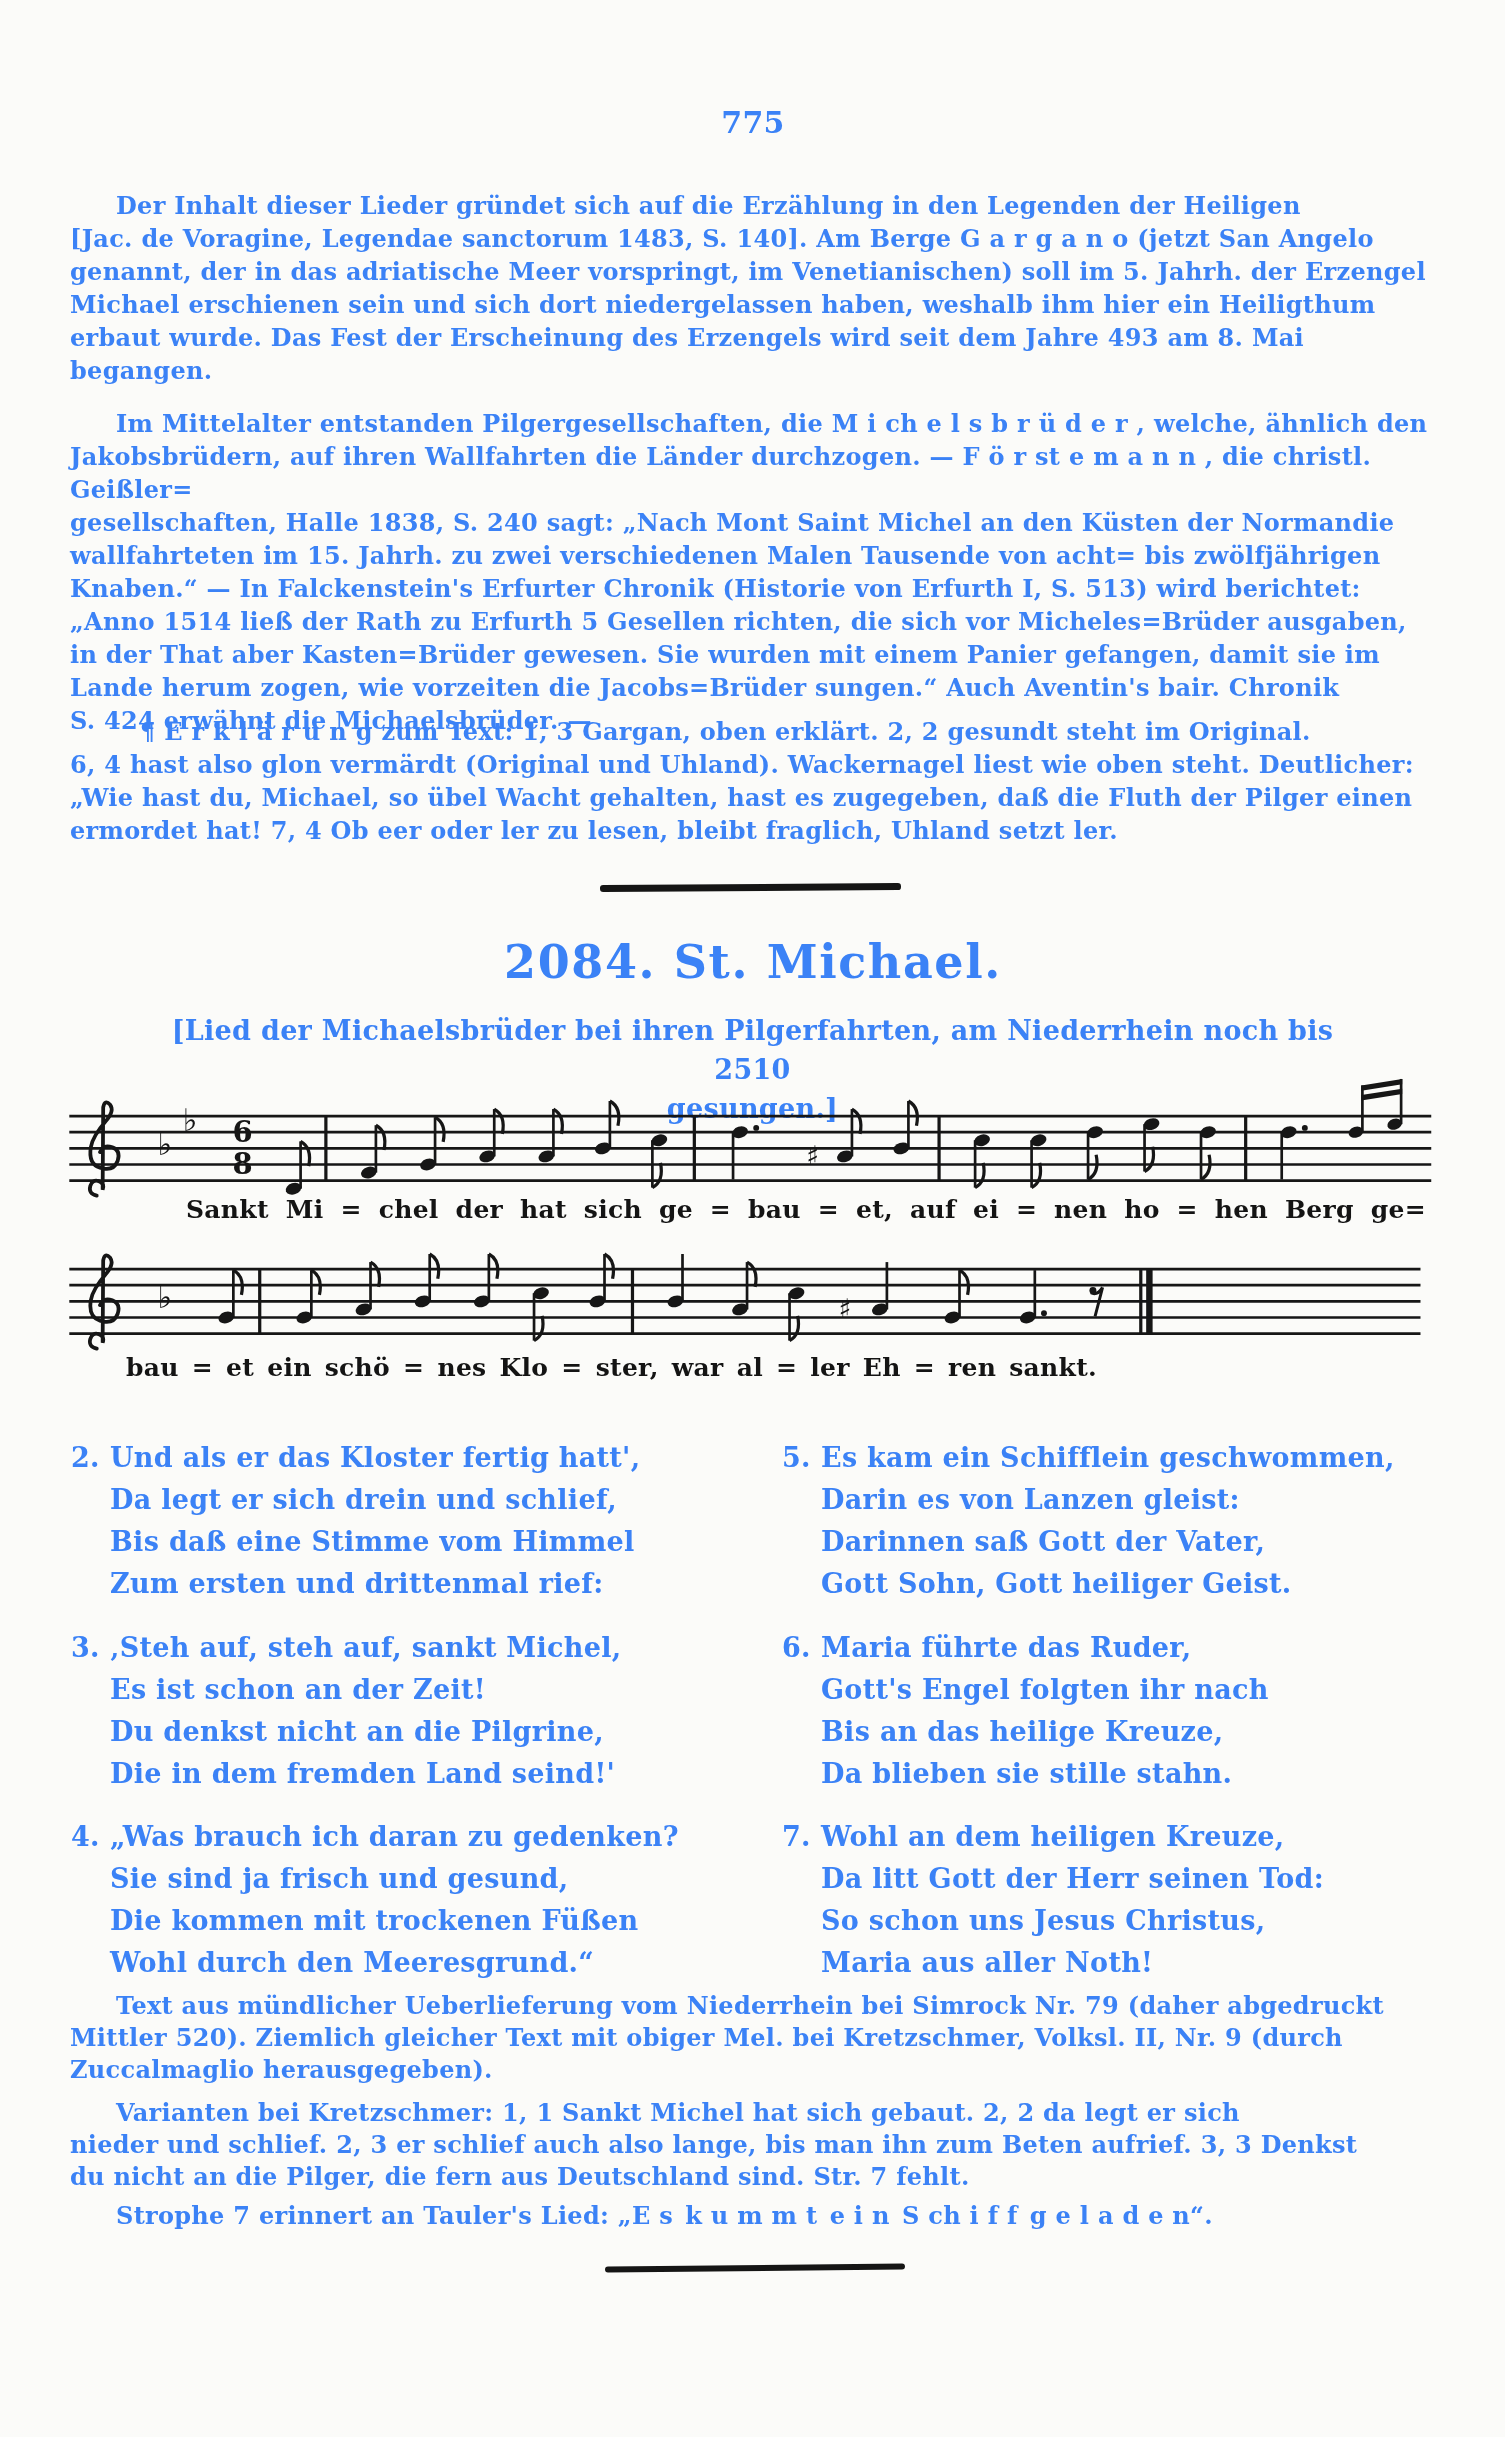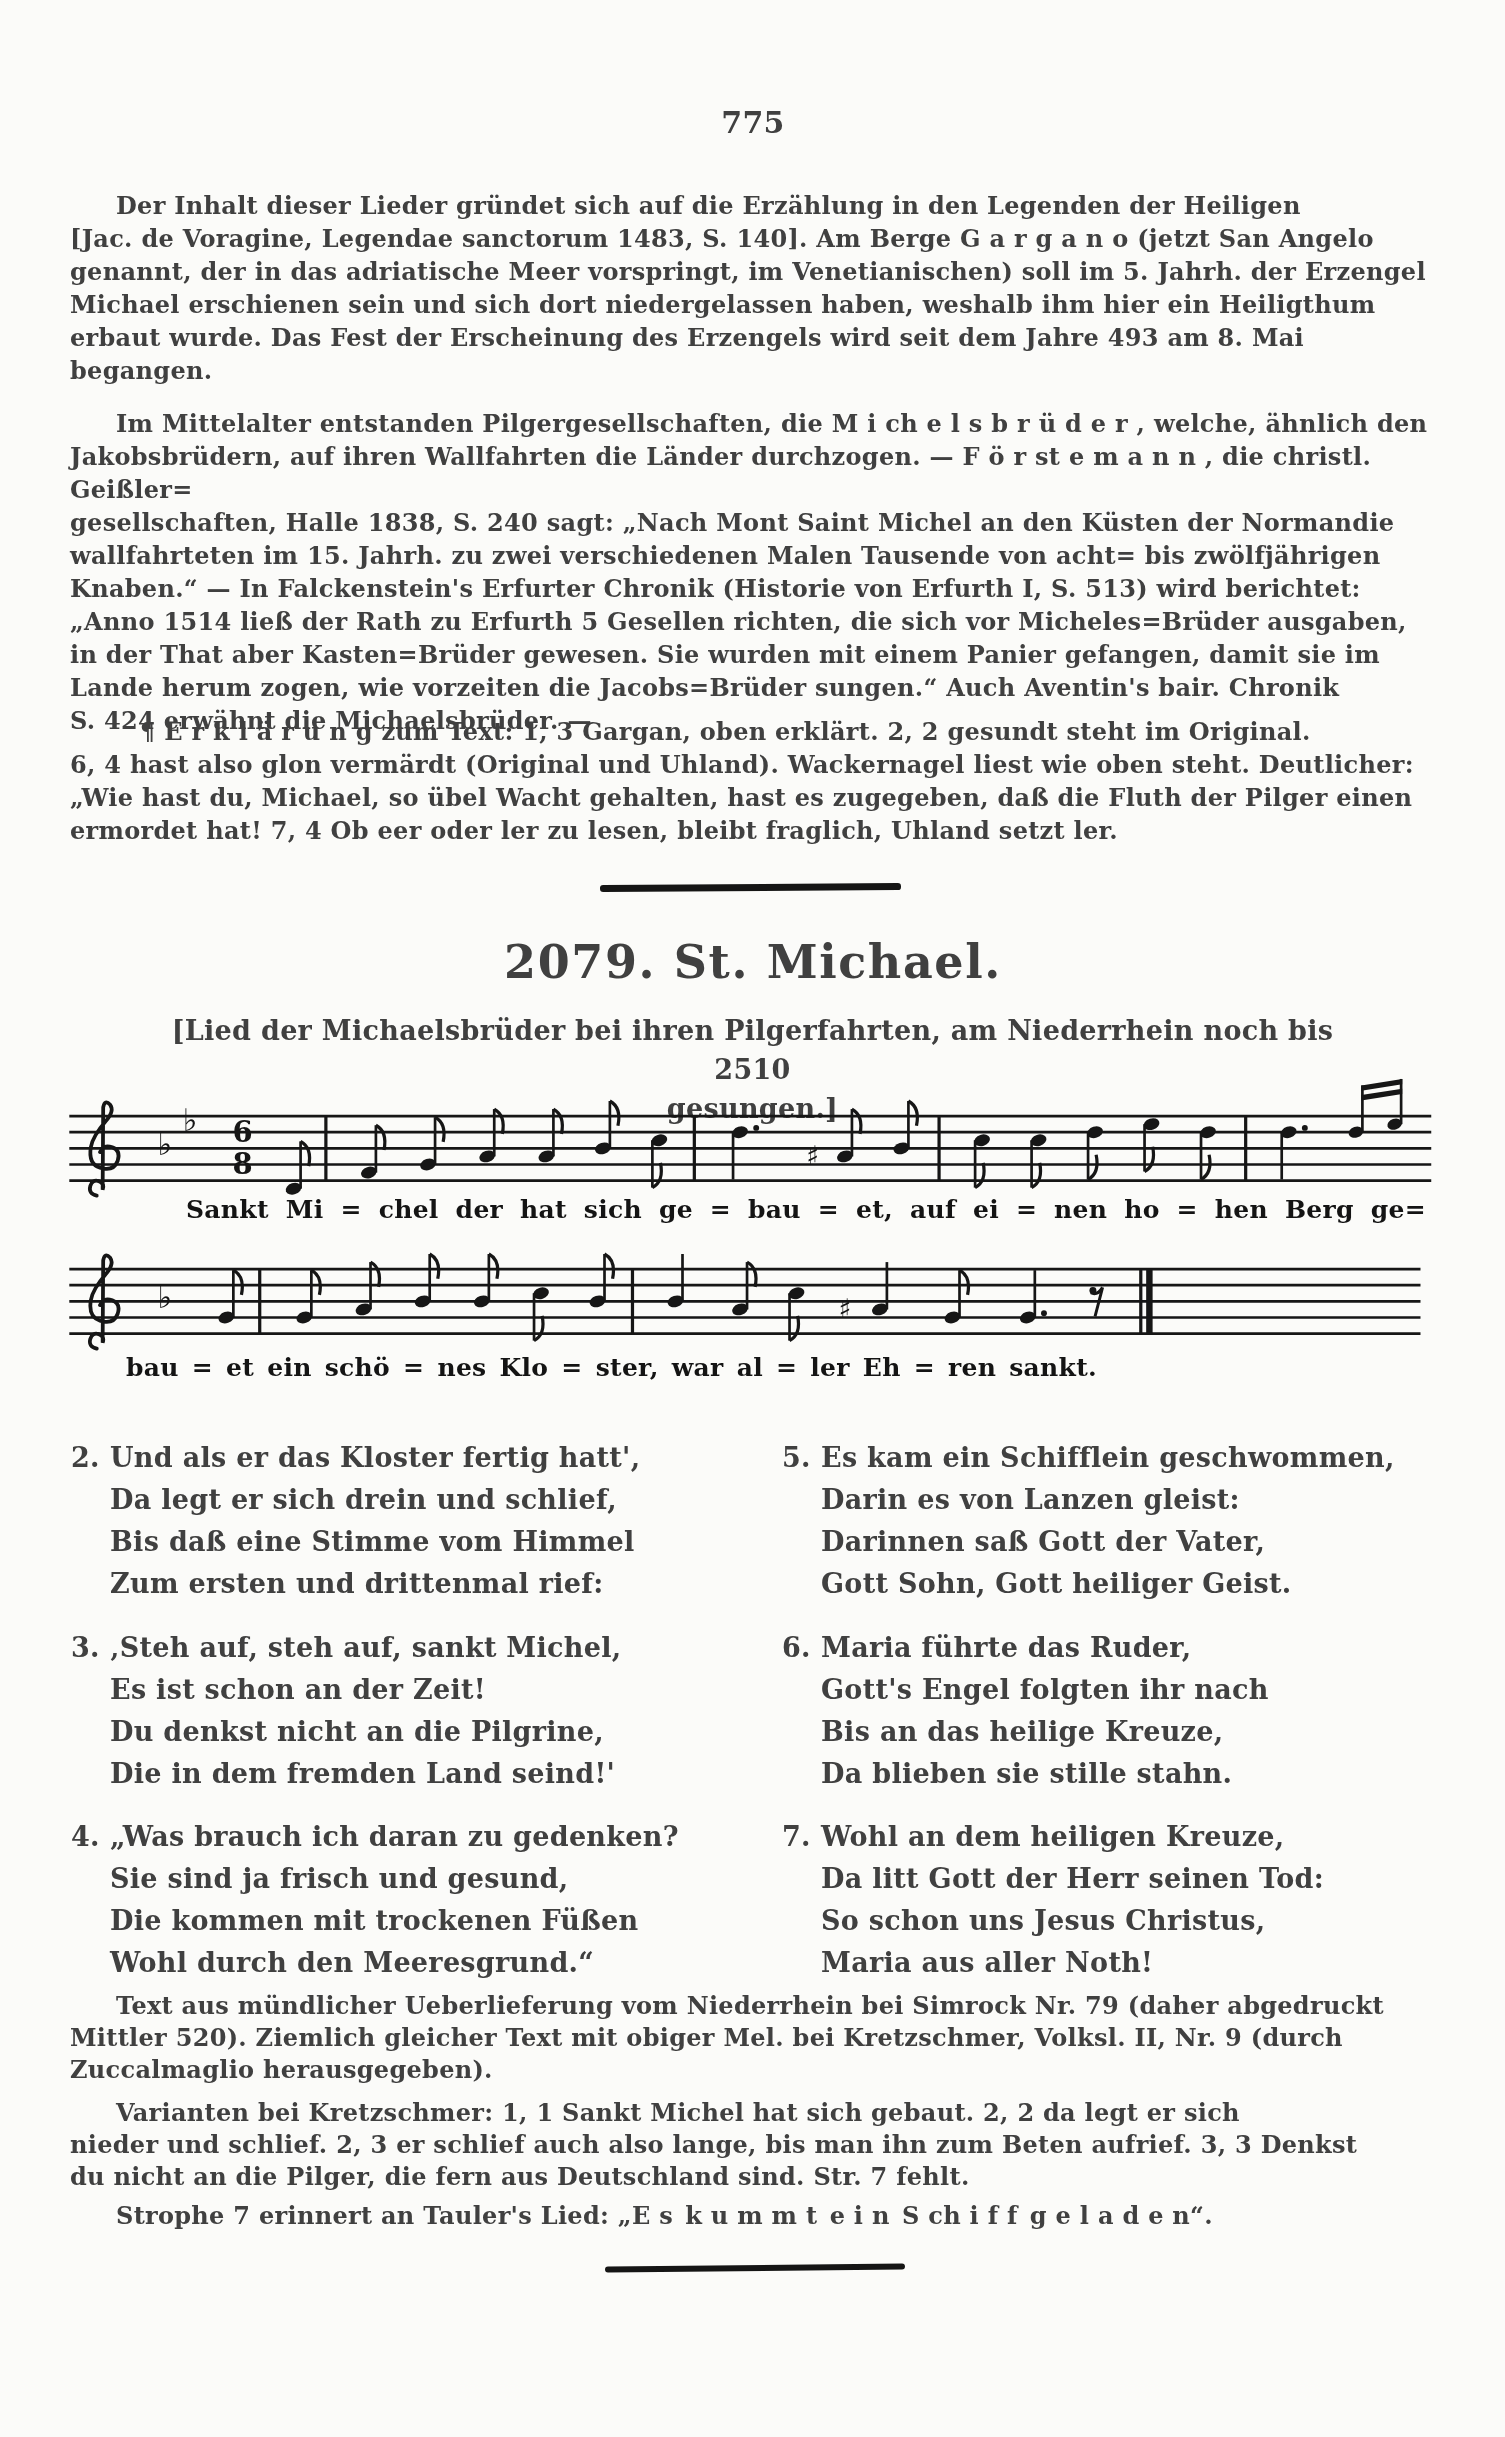--- a/index.html
+++ b/index.html
@@ -1,19 +1,19 @@
 <!DOCTYPE html>
 <html style="font-size:8.6px"><head>
 <meta charset="utf-8">
 <style>
   html,body{margin:0;padding:0;}
   body{width:1506px;height:2438px;position:relative;background:#fbfbf9;overflow:hidden;
        font-family:"DejaVu Serif",serif;color:#141414;}
   .abs{position:absolute;}
-  .ftext{font-family:"DejaVu Serif",serif;font-weight:700;color:#404040;letter-spacing:0.3px;}
+  .ftext{font-family:"DejaVu Serif",serif;font-weight:700;color:#3b82f6;letter-spacing:0.3px;}
   .para{white-space:pre-line;font-size:24px;line-height:33px;text-align:left;}
   .indent{text-indent:46px;}
   .indent-lg{text-indent:70px;}
   .pagenum{font-size:30px;font-weight:700;text-align:center;width:100%;}
   .rule{background:#151515;border-radius:3.2px;}
   .title{font-size:46px;font-weight:700;text-align:center;width:100%;letter-spacing:1.6px;}
   .subtitle{font-size:27px;line-height:39px;font-weight:700;text-align:center;white-space:pre-line;}
   svg.staff{position:absolute;left:65px;width:1377px;height:148px;}
   .lyric{position:absolute;font-size:25px;font-weight:700;color:#141414;
          font-family:"DejaVu Serif",serif;text-align:justify;text-align-last:justify;letter-spacing:0.3px;}
@@ -45,21 +45,21 @@
 Lande herum zogen, wie vorzeiten die Jacobs=Brüder sungen.“ Auch Aventin's bair. Chronik
 S. 424 erwähnt die Michaelsbrüder. —</div>
 
 <div class="abs para ftext indent-lg" style="top:715px;left:70px;width:1369px;">¶ E r k l ä r u n g zum Text: 1, 3 Gargan, oben erklärt. 2, 2 gesundt steht im Original.
 6, 4 hast also glon vermärdt (Original und Uhland). Wackernagel liest wie oben steht. Deutlicher:
 „Wie hast du, Michael, so übel Wacht gehalten, hast es zugegeben, daß die Fluth der Pilger einen
 ermordet hat! 7, 4 Ob eer oder ler zu lesen, bleibt fraglich, Uhland setzt ler.</div>
 
 <div class="abs rule" style="top:884px;left:600px;width:301px;height:6.5px;transform:rotate(-0.35deg);"></div>
 
-<div class="abs title ftext" style="top:935px;left:0;">2079. St. Michael.</div>
+<div class="abs title ftext" style="top:935px;left:0;">2084. St. Michael.</div>
 
 <div class="abs subtitle ftext" style="top:1011px;left:134px;width:1237px;">[Lied der Michaelsbrüder bei ihren Pilgerfahrten, am Niederrhein noch bis 2510
 gesungen.]</div>
 
 <svg class="staff" style="top:1073px;" viewBox="0 -45 2560 275">
     <line x1="8" y1="35" x2="2540" y2="35" stroke="#161616" stroke-width="5"></line>
     <line x1="8" y1="65" x2="2540" y2="65" stroke="#161616" stroke-width="5"></line>
     <line x1="8" y1="95" x2="2540" y2="95" stroke="#161616" stroke-width="5"></line>
     <line x1="8" y1="125" x2="2540" y2="125" stroke="#161616" stroke-width="5"></line>
     <line x1="8" y1="155" x2="2540" y2="155" stroke="#161616" stroke-width="5"></line>

